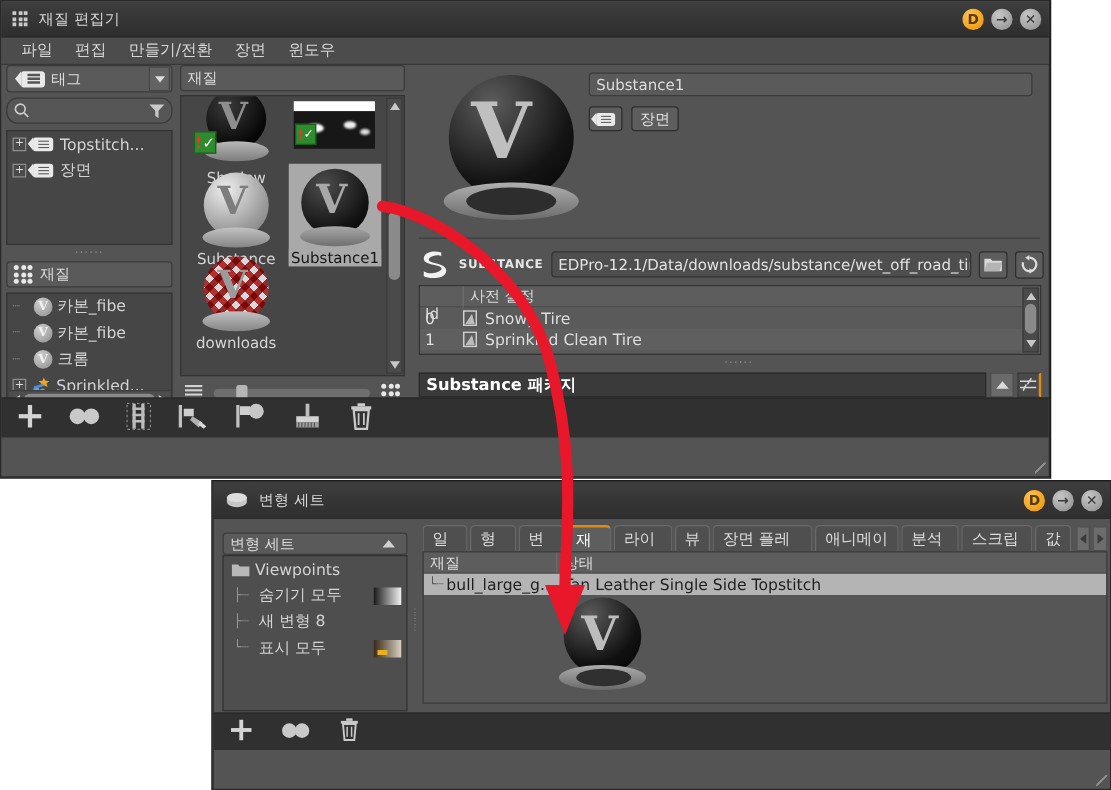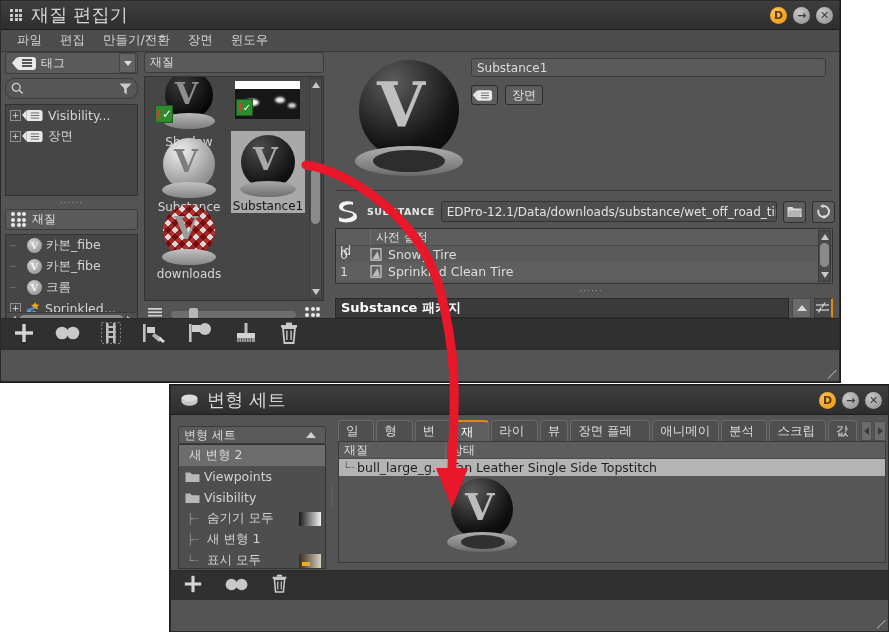--- a/index.html
+++ b/index.html
@@ -6,21 +6,21 @@
   html,body{ width:889px; height:632px; background:#ffffff; overflow:hidden;
     font-family:"DejaVu Sans","Liberation Sans",sans-serif; }
   #root{ position:relative; width:889px; height:632px; }
 
   
   .win{ position:absolute; background:#545454; border:1px solid #2a2a2a;
         box-shadow:0 0 0 1px #1c1c1c; }
   .titlebar{ height:29px; background:linear-gradient(#3e3e3e,#2e2e2e);
         border-bottom:1px solid #1e1e1e; display:flex; align-items:center;
         padding:0 4px; position:relative; }
-  .title-txt{ color:#d8d8d8; font-size:18px; margin-left:9px; letter-spacing:.2px; }
+  .title-txt{ color:#d8d8d8; font-size:12px; margin-left:9px; letter-spacing:.2px; }
   .tb-btns{ position:absolute; right:6px; top:0; height:29px; display:flex;
         align-items:center; gap:6px; }
   .cbtn{ width:17px; height:17px; border-radius:50%; display:flex;
         align-items:center; justify-content:center; font-size:11px; font-weight:bold;
         color:#3a3a3a; }
   .cbtn.d{ background:radial-gradient(circle at 35% 30%,#ffc24d,#e8930b); color:#5a3a00;
         font-family:"DejaVu Sans",sans-serif; }
   .cbtn.g{ background:radial-gradient(circle at 35% 30%,#c6c6c6,#8e8e8e); }
   .grid-glyph{ display:grid; grid-template-columns:repeat(3,3px);
         grid-template-rows:repeat(3,3px); gap:1.5px; margin-left:5px; }
@@ -143,21 +143,21 @@
         <span style="flex:1"></span>
         <svg width="13" height="12" viewBox="0 0 13 12">
           <polygon points="0.5,0.5 12.5,0.5 7.8,5.6 7.8,11.5 5.2,9.6 5.2,5.6" fill="#c9c9c9"></polygon>
         </svg>
       </div>
 
       <div class="sunken" style="height:92px;width:133px;margin-top:5px;position:relative;overflow:hidden;">
         <div class="trow">
           <span class="expander">+</span>
           <span class="tagicon" style="transform:scale(.85)"></span>
-          <span>Visibility...</span>
+          <span>Topstitch...</span>
         </div>
         <div class="trow">
           <span class="expander">+</span>
           <span class="tagicon" style="transform:scale(.85)"></span>
           <span>장면</span>
         </div>
       </div>
 
       <div class="dots-handle" style="width:133px;margin-top:2px;">······</div>
 
@@ -498,48 +498,36 @@
         <span class="cbtn g">✕</span>
       </div>
     </div>
 
     <div style="position:absolute;left:7px;top:40px;width:148px;height:145px;">
       <div class="fieldbox" style="height:18px;width:148px;justify-content:space-between;">
         <span>변형 세트</span>
         <i style="width:0;height:0;border-left:5px solid transparent;border-right:5px solid transparent;border-bottom:6px solid #d0d0d0;display:block;margin-right:4px;"></i>
       </div>
       <div class="sunken" style="width:148px;height:125px;margin-top:0;position:relative;overflow:hidden;background:#4e4e4e;">
-        <div class="trow sel" style="color:#d9d9d9;">
-          <span style="width:2px"></span>
-          <span>새 변형 2</span>
-        </div>
         <div class="trow">
           <span style="display:flex;margin-left:2px;">
             <svg width="15" height="12" viewBox="0 0 15 12">
                 <path d="M0.5 1.5 L5.5 1.5 L6.8 3.2 L14.5 3.2 L14.5 11 L0.5 11 Z" fill="#b8b8b8"></path>
               </svg>
           </span>
           <span>Viewpoints</span>
         </div>
-        <div class="trow">
-          <span style="display:flex;margin-left:2px;">
-            <svg width="15" height="12" viewBox="0 0 15 12">
-                <path d="M0.5 1.5 L5.5 1.5 L6.8 3.2 L14.5 3.2 L14.5 11 L0.5 11 Z" fill="#b8b8b8"></path>
-              </svg>
-          </span>
-          <span>Visibility</span>
-        </div>
         <div class="trow" style="position:relative;">
           <span style="width:16px;color:#9a9a9a;font-size:10px;margin-left:4px;">├┈</span>
           <span>숨기기 모두</span>
           <span style="position:absolute;right:4px;width:22px;height:14px;background:linear-gradient(90deg,#1a1a1a,#f2f2f2);"></span>
         </div>
         <div class="trow">
           <span style="width:16px;color:#9a9a9a;font-size:10px;margin-left:4px;">├┈</span>
-          <span>새 변형 1</span>
+          <span>새 변형 8</span>
         </div>
         <div class="trow" style="position:relative;">
           <span style="width:16px;color:#9a9a9a;font-size:10px;margin-left:4px;">└┈</span>
           <span>표시 모두</span>
           <span style="position:absolute;right:4px;width:22px;height:14px;background:linear-gradient(90deg,#3a2a1a,#d8d0c0);">
             <i style="display:block;width:8px;height:4px;background:#e8b020;margin:8px 0 0 3px;"></i>
           </span>
         </div>
       </div>
     </div>

